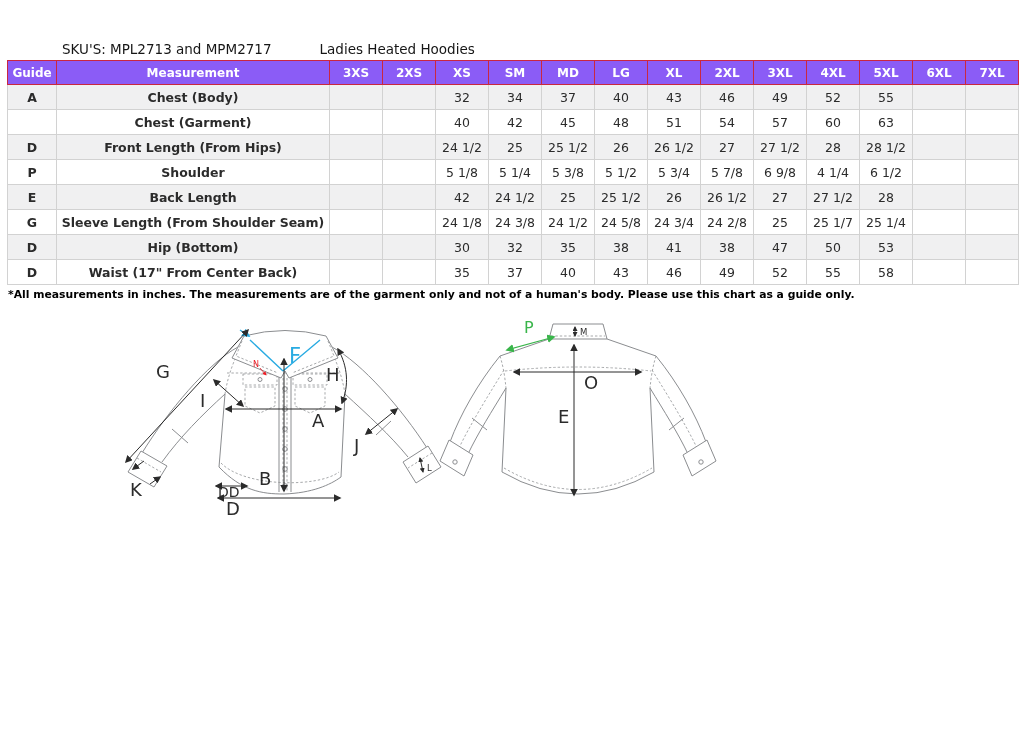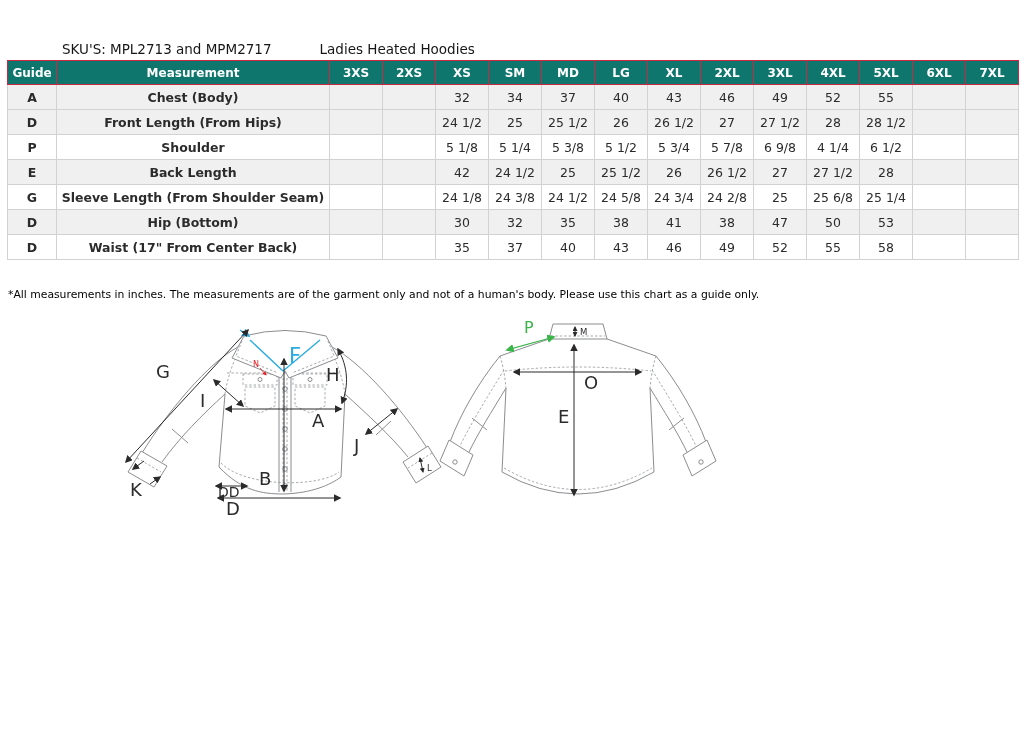--- a/index.html
+++ b/index.html
@@ -10,33 +10,33 @@
   .titlebar{position:absolute;top:41px;left:62px;font-size:13.5px;font-weight:normal;color:#161616;white-space:nowrap;}
   .titlebar .product{margin-left:48px;}
 
   table.size-chart{
     position:absolute;top:60px;left:7px;width:1011px;
     border-collapse:collapse;table-layout:fixed;
     border:1px solid #b9b9b9;
   }
   .c-guide{width:49px;} .c-meas{width:273px;} .c-size{width:53px;}
   table.size-chart th{
-    background:#0f766e;color:#ffffff;font-size:12px;font-weight:bold;
+    background:#8b5cf6;color:#ffffff;font-size:12px;font-weight:bold;
     height:23px;border:1px solid #ca2740;padding:0;text-align:center;
   }
   table.size-chart td{
     height:24px;text-align:center;vertical-align:middle;
     font-size:12.5px;color:#2b2b2b;background:#ffffff;
     border:1px solid #d2d2d2;padding:0;overflow:hidden;white-space:nowrap;
   }
   tr.alt td{background:#f0f0f1;}
   td.guide,td.meas{font-weight:bold;color:#141414;}
   td.meas{font-size:12.5px;}
 
-  .footnote{position:absolute;top:288px;left:8px;font-size:10.8px;font-weight:normal;color:#000000;white-space:nowrap;}
+  .footnote{position:absolute;top:288px;left:8px;font-size:10.8px;font-weight:bold;color:#000000;white-space:nowrap;}
 
   svg.diagram{position:absolute;top:315px;left:0;}
   .garm{stroke:#8b8d90;stroke-width:1;fill:none;}
   .garmf{stroke:#8b8d90;stroke-width:1;fill:#ffffff;}
   .stitch{stroke:#9d9fa2;stroke-width:0.9;fill:none;stroke-dasharray:2.4 2;}
   .meas-line{stroke:#2b2b2b;stroke-width:1;fill:none;}
   .cyanline{stroke:#29abe2;stroke-width:1.4;fill:none;}
   .greenline{stroke:#39b54a;stroke-width:1.2;fill:none;}
   .lbl{font-family:"DejaVu Sans",sans-serif;font-size:18px;fill:#2b2b2b;}
   .lbl-sm{font-family:"DejaVu Sans",sans-serif;font-size:14px;fill:#2b2b2b;}
@@ -100,20 +100,37 @@
       <td>37</td>
       <td>40</td>
       <td>43</td>
       <td>46</td>
       <td>49</td>
       <td>52</td>
       <td>55</td>
       <td></td>
       <td></td>
     </tr>
+    <tr>
+      <td class="guide"></td>
+      <td class="meas">Chest (Garment)</td>
+      <td></td>
+      <td></td>
+      <td>40</td>
+      <td>42</td>
+      <td>45</td>
+      <td>48</td>
+      <td>51</td>
+      <td>54</td>
+      <td>57</td>
+      <td>60</td>
+      <td>63</td>
+      <td></td>
+      <td></td>
+    </tr>
     <tr class="alt">
       <td class="guide">D</td>
       <td class="meas">Front Length (From Hips)</td>
       <td></td>
       <td></td>
       <td>24 1/2</td>
       <td>25</td>
       <td>25 1/2</td>
       <td>26</td>
       <td>26 1/2</td>
@@ -163,21 +180,21 @@
       <td class="meas">Sleeve Length (From Shoulder Seam)</td>
       <td></td>
       <td></td>
       <td>24 1/8</td>
       <td>24 3/8</td>
       <td>24 1/2</td>
       <td>24 5/8</td>
       <td>24 3/4</td>
       <td>24 2/8</td>
       <td>25</td>
-      <td>25 6/8</td>
+      <td>25 1/7</td>
       <td>25 1/4</td>
       <td></td>
       <td></td>
     </tr>
     <tr class="alt">
       <td class="guide">D</td>
       <td class="meas">Hip (Bottom)</td>
       <td></td>
       <td></td>
       <td>30</td>

